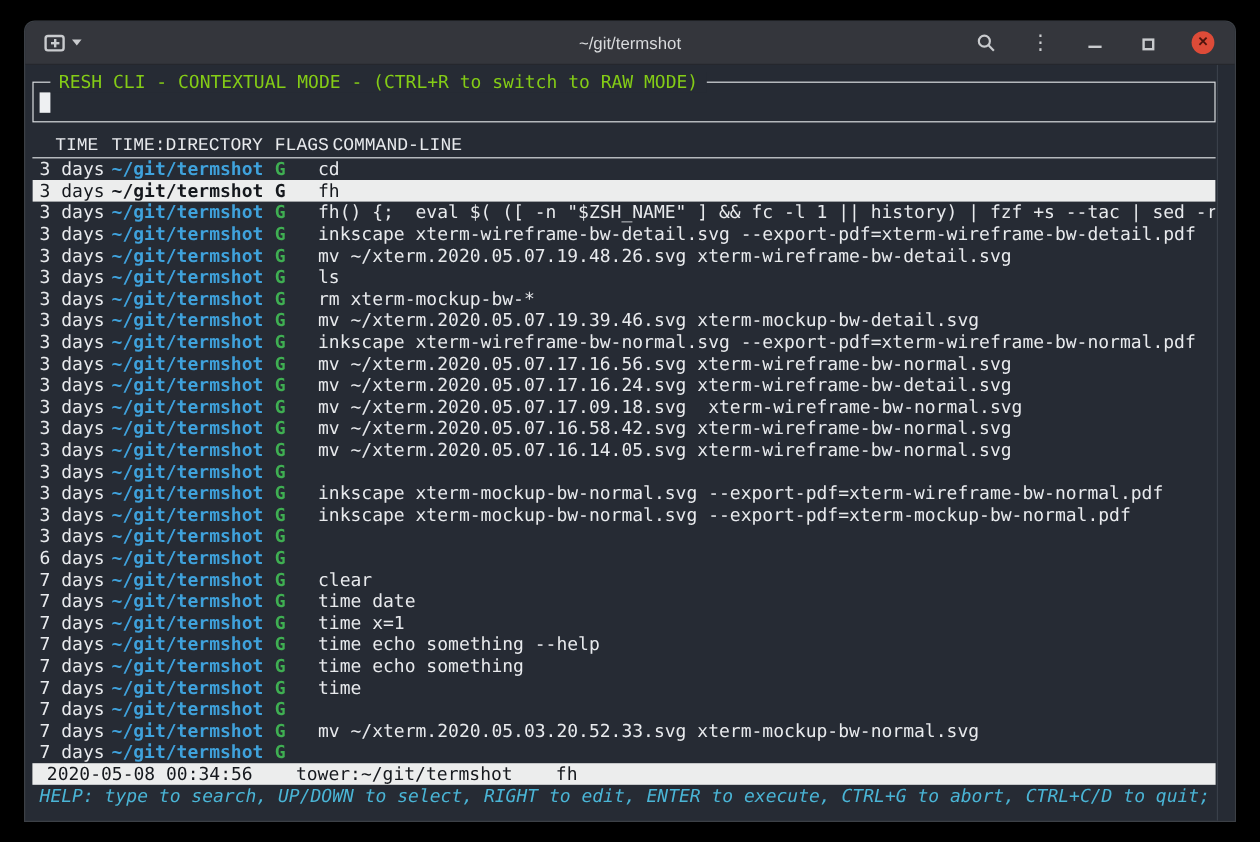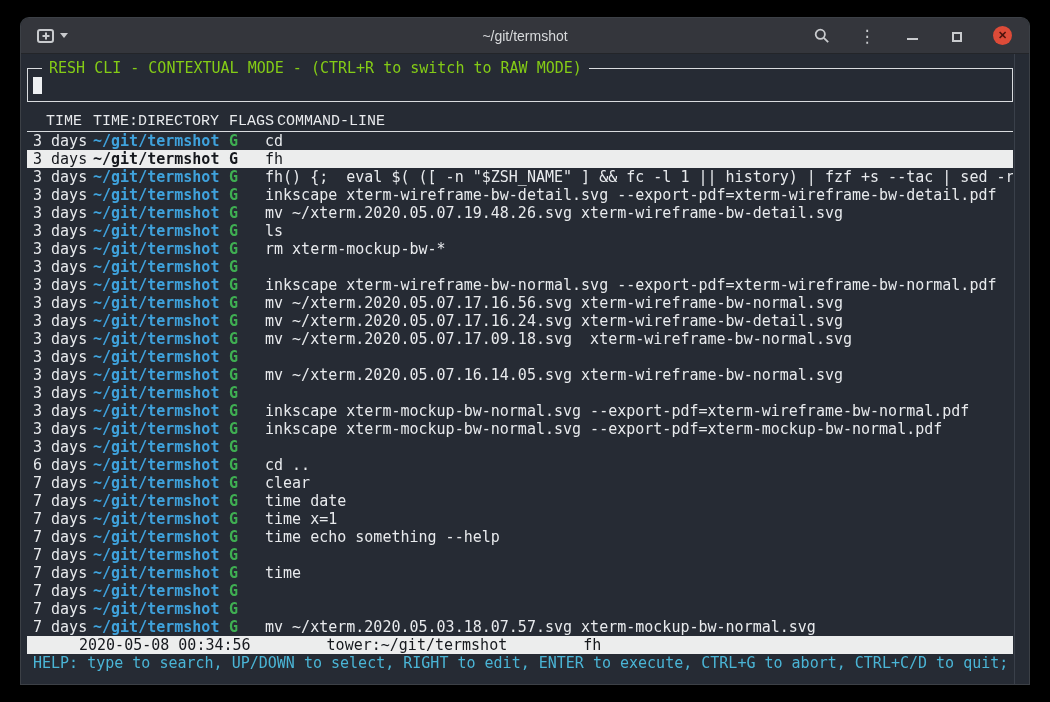--- a/index.html
+++ b/index.html
@@ -92,27 +92,27 @@
   .row.selected .c-time, .row.selected .c-cmd,
   .row.selected .c-dir, .row.selected .c-flags { color: var(--selection_text, #15181d); }
 
   .status-bar {
     flex: 0 0 18px; height: 18px;
     background: var(--selection_bg, #eceded);
     color: var(--selection_text, #15181d);
     line-height: 18px; white-space: pre;
     display: flex; padding-left: 12px;
   }
-  .status-bar span { margin-right: 36px; margin-left: 40px; }
+  .status-bar span { margin-right: 36px; }
 
   .help-line {
     flex: 0 0 18px; height: 18px;
     color: var(--help_cyan, #4ab5d6);
     line-height: 18px; white-space: pre;
-    padding-left: 6px; overflow: hidden;
+    padding-left: 6px; overflow: hidden; font-style: italic;
   }
 </style>
 </head>
 <body>
 
 <div class="window">
 
   <div class="titlebar">
     <div class="tb-left">
       <div class="newtab-btn">
@@ -203,20 +203,21 @@
     <span class="c-time">3 days</span>
     <span class="c-dir">~/git/termshot</span>
     <span class="c-flags">G</span>
     <span class="c-cmd">rm xterm-mockup-bw-*</span>
   </div>
 
   <div class="row">
     <span class="c-time">3 days</span>
     <span class="c-dir">~/git/termshot</span>
     <span class="c-flags">G</span>
+    <span class="c-cmd">mv ~/xterm.2020.05.07.19.39.46.svg xterm-mockup-bw-detail.svg</span>
   </div>
 
   <div class="row">
     <span class="c-time">3 days</span>
     <span class="c-dir">~/git/termshot</span>
     <span class="c-flags">G</span>
     <span class="c-cmd">inkscape xterm-wireframe-bw-normal.svg --export-pdf=xterm-wireframe-bw-normal.pdf</span>
   </div>
 
   <div class="row">
@@ -237,20 +238,21 @@
     <span class="c-time">3 days</span>
     <span class="c-dir">~/git/termshot</span>
     <span class="c-flags">G</span>
     <span class="c-cmd">mv ~/xterm.2020.05.07.17.09.18.svg  xterm-wireframe-bw-normal.svg</span>
   </div>
 
   <div class="row">
     <span class="c-time">3 days</span>
     <span class="c-dir">~/git/termshot</span>
     <span class="c-flags">G</span>
+    <span class="c-cmd">mv ~/xterm.2020.05.07.16.58.42.svg xterm-wireframe-bw-normal.svg</span>
   </div>
 
   <div class="row">
     <span class="c-time">3 days</span>
     <span class="c-dir">~/git/termshot</span>
     <span class="c-flags">G</span>
     <span class="c-cmd">mv ~/xterm.2020.05.07.16.14.05.svg xterm-wireframe-bw-normal.svg</span>
   </div>
 
   <div class="row">
@@ -276,21 +278,20 @@
   <div class="row">
     <span class="c-time">3 days</span>
     <span class="c-dir">~/git/termshot</span>
     <span class="c-flags">G</span>
   </div>
 
   <div class="row">
     <span class="c-time">6 days</span>
     <span class="c-dir">~/git/termshot</span>
     <span class="c-flags">G</span>
-    <span class="c-cmd">cd ..</span>
   </div>
 
   <div class="row">
     <span class="c-time">7 days</span>
     <span class="c-dir">~/git/termshot</span>
     <span class="c-flags">G</span>
     <span class="c-cmd">clear</span>
   </div>
 
   <div class="row">
@@ -311,46 +312,47 @@
     <span class="c-time">7 days</span>
     <span class="c-dir">~/git/termshot</span>
     <span class="c-flags">G</span>
     <span class="c-cmd">time echo something --help</span>
   </div>
 
   <div class="row">
     <span class="c-time">7 days</span>
     <span class="c-dir">~/git/termshot</span>
     <span class="c-flags">G</span>
+    <span class="c-cmd">time echo something</span>
   </div>
 
   <div class="row">
     <span class="c-time">7 days</span>
     <span class="c-dir">~/git/termshot</span>
     <span class="c-flags">G</span>
     <span class="c-cmd">time</span>
   </div>
 
   <div class="row">
     <span class="c-time">7 days</span>
     <span class="c-dir">~/git/termshot</span>
     <span class="c-flags">G</span>
   </div>
 
   <div class="row">
     <span class="c-time">7 days</span>
     <span class="c-dir">~/git/termshot</span>
     <span class="c-flags">G</span>
-  </div>
-
-  <div class="row">
-    <span class="c-time">7 days</span>
-    <span class="c-dir">~/git/termshot</span>
-    <span class="c-flags">G</span>
-    <span class="c-cmd">mv ~/xterm.2020.05.03.18.07.57.svg xterm-mockup-bw-normal.svg</span>
+    <span class="c-cmd">mv ~/xterm.2020.05.03.20.52.33.svg xterm-mockup-bw-normal.svg</span>
+  </div>
+
+  <div class="row">
+    <span class="c-time">7 days</span>
+    <span class="c-dir">~/git/termshot</span>
+    <span class="c-flags">G</span>
   </div>
 </div>
 
     <div class="status-bar">
       <span>2020-05-08 00:34:56</span>
       <span>tower:~/git/termshot</span>
       <span>fh</span>
     </div>
 
     <div class="help-line">HELP: type to search, UP/DOWN to select, RIGHT to edit, ENTER to execute, CTRL+G to abort, CTRL+C/D to quit;</div>

